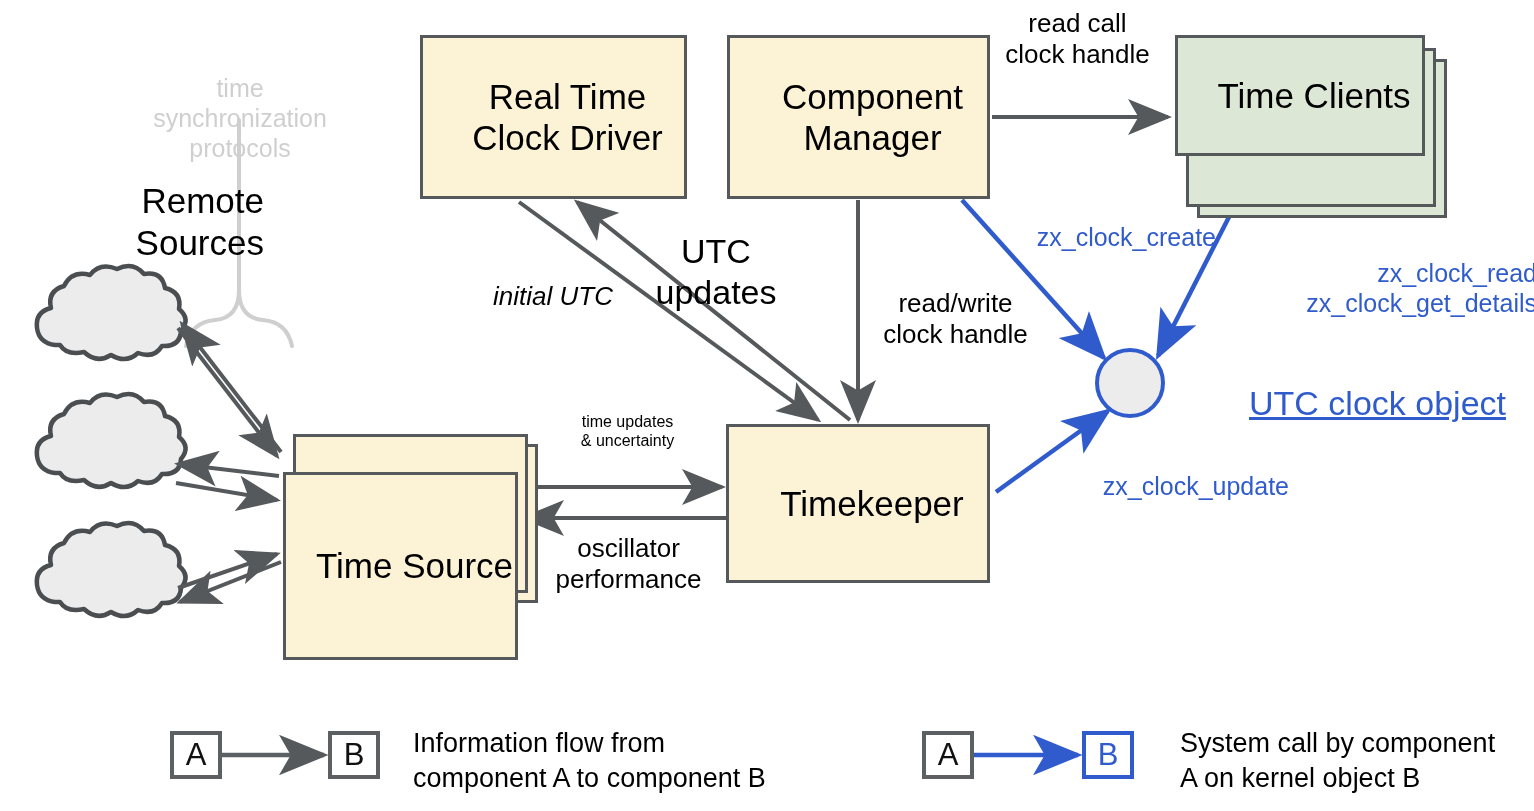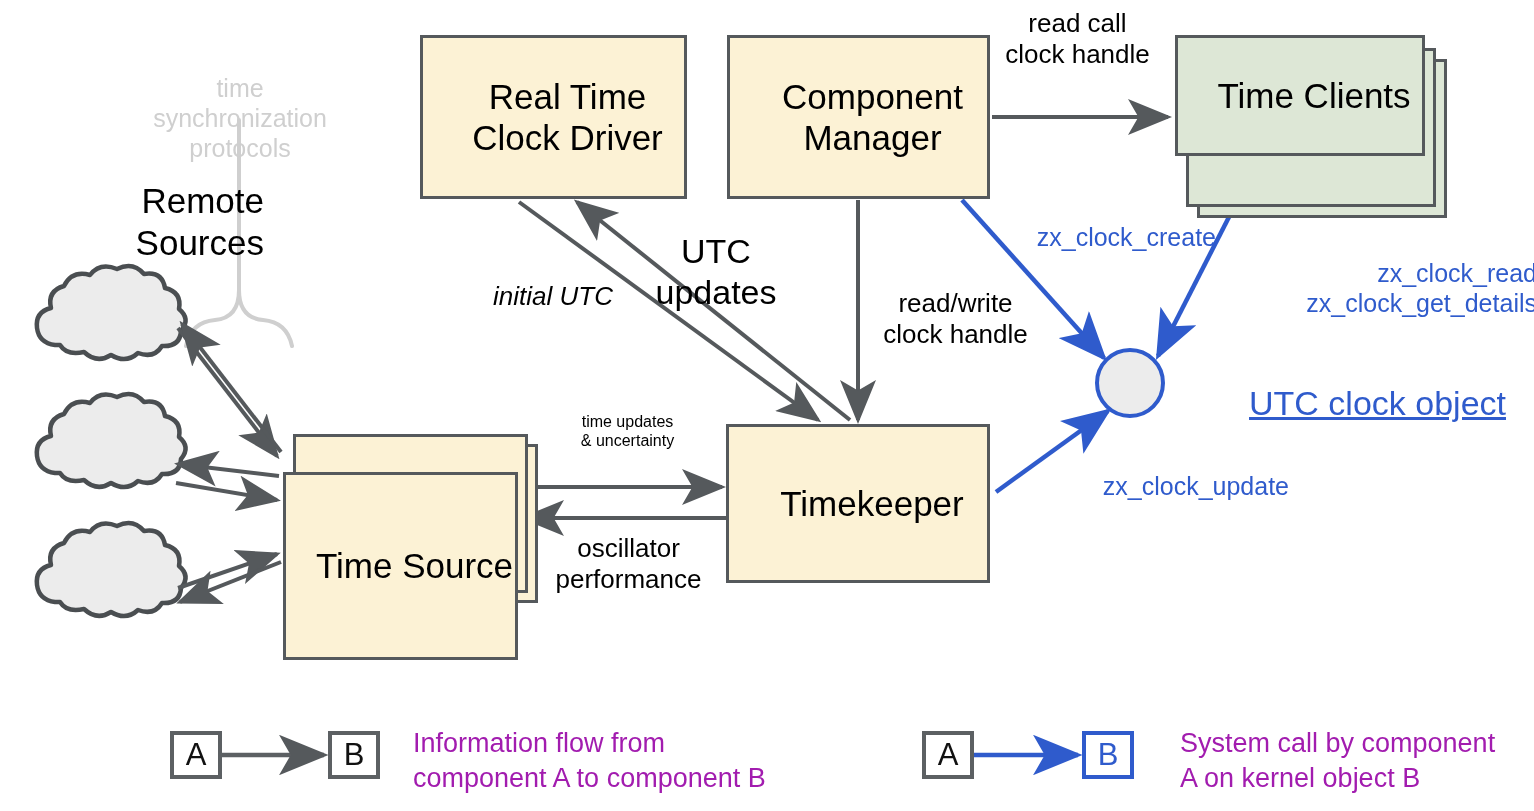--- a/index.html
+++ b/index.html
@@ -69,21 +69,21 @@
     background: #ffffff;
     display: flex;
     align-items: center;
     justify-content: center;
     font-size: 31px;
   }
   .legend-box.gray-b { border: 4px solid #5c6063; color: #111111; }
   .legend-box.blue-b { border: 4px solid #2f5bcc; color: #2f5bcc; }
   .legend-text {
     position: absolute;
-    color: #a21caf;
+    color: #000000;
     text-align: left;
     line-height: 1.28;
     white-space: pre-line;
   }
 </style>
 </head>
 <body>
 
 <div id="canvas">
 

